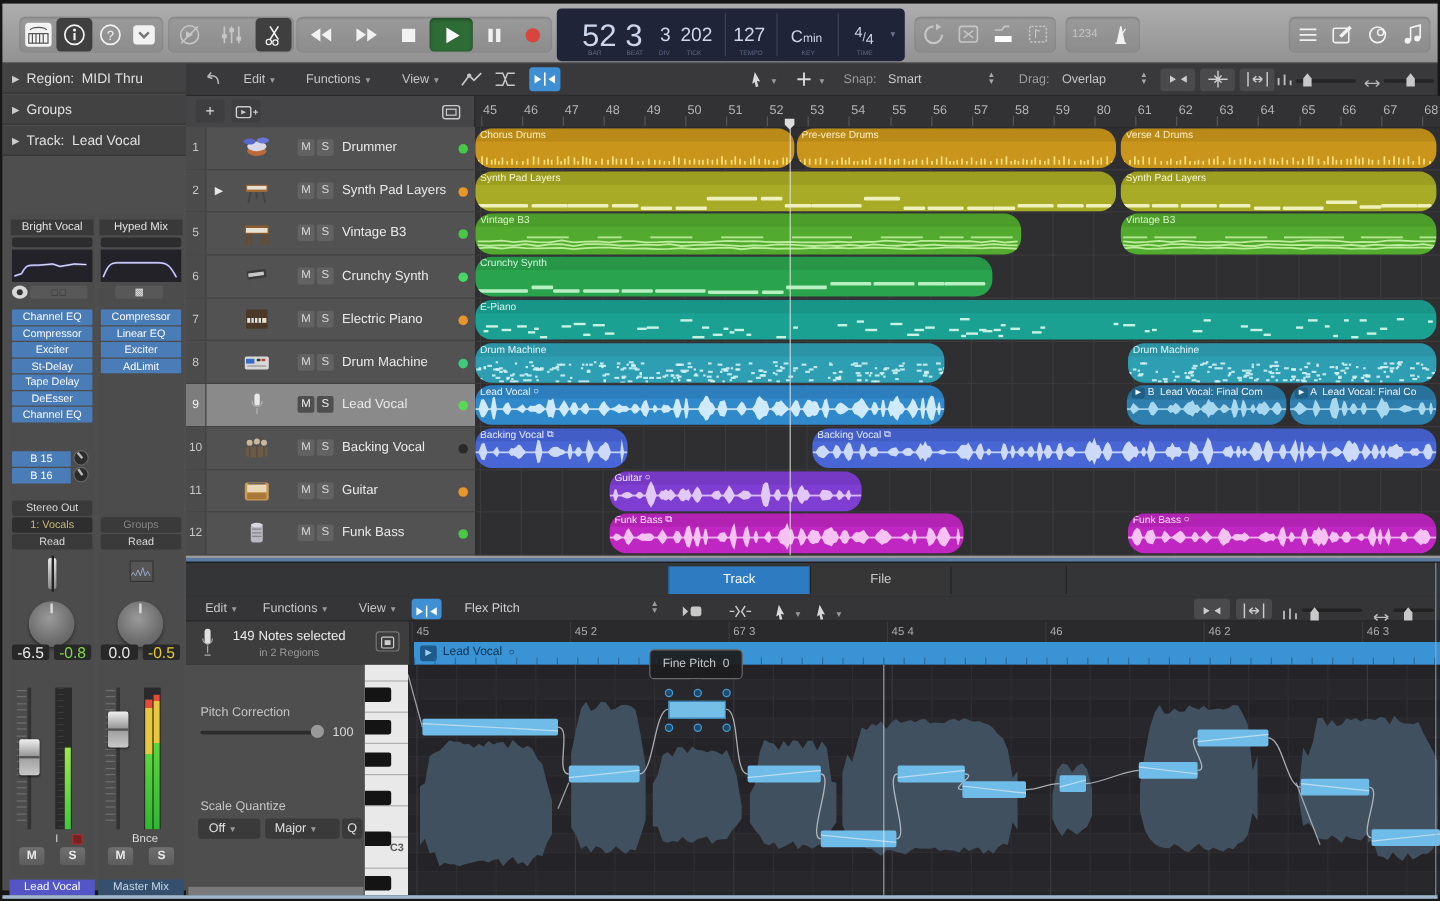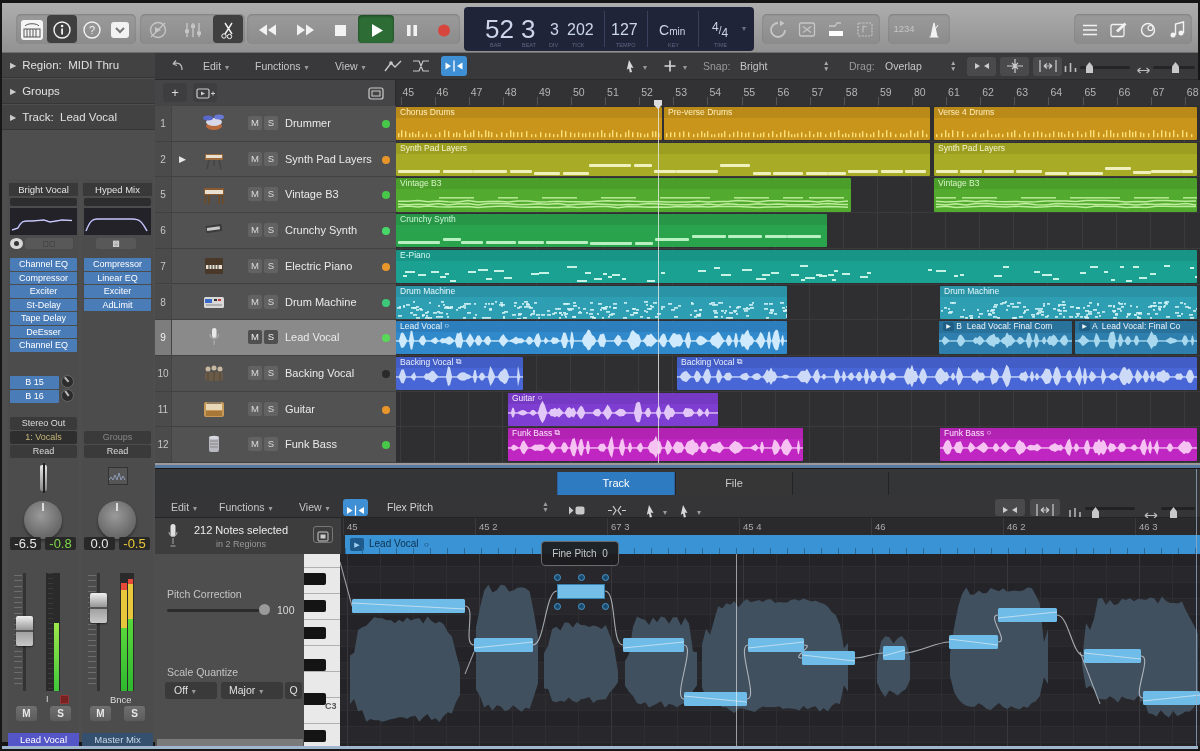--- a/index.html
+++ b/index.html
@@ -32,21 +32,21 @@
 #trackheads{position:absolute;left:155px;top:106px;width:241px;height:357px;background:#4e4e4e;}
 .trow{position:absolute;left:0;width:241px;border-bottom:1px solid #414141;background:#525252;}
 .trow.sel{background:#8a8a8a;}
 .tnum{position:absolute;left:0;top:0;bottom:0;width:17px;border-right:1px solid #444;color:#c6c6c6;font-size:10px;text-align:center;background:#4b4b4b;}
 .trow.sel .tnum{background:#7d7d7d;color:#f2f2f2;}
 .tms{position:absolute;width:14px;height:14px;border-radius:2px;background:#626262;color:#dadada;font-size:9.5px;text-align:center;line-height:14px;}
 .trow.sel .tms{background:#4f4f4f;color:#f0f0f0;}
 .tname{position:absolute;left:130px;color:#eaeaea;font-size:11px;white-space:nowrap;}
 .tdot{position:absolute;right:6px;width:8px;height:8px;border-radius:50%;}
 #grid{position:absolute;left:396px;top:106px;width:804px;height:357px;background:#2f2f31;overflow:hidden;}
-.region{position:absolute;border-radius:1px;overflow:hidden;text-decoration:underline;}
+.region{position:absolute;border-radius:14px;overflow:hidden;text-decoration:underline;}
 .rlabel{position:absolute;left:4px;top:0px;font-size:8.5px;color:rgba(255,255,255,.93);white-space:nowrap;z-index:2;}
 #editor{position:absolute;left:155px;top:469px;width:1045px;height:277px;background:#2c2c2e;}
 #edtabs{position:absolute;left:0;top:0;width:1045px;height:28px;background:#333536;}
 .edtab{position:absolute;top:3px;height:23px;width:118px;color:#c8c8c8;font-size:11px;text-align:center;line-height:23px;background:#363636;border-left:1px solid #242424;border-right:1px solid #242424;}
 #edbar{position:absolute;left:0;top:28px;width:1045px;height:21px;background:#353537;border-bottom:1px solid #242424;color:#c6c6c6;font-size:10.5px;}
 #edinshead{position:absolute;left:0;top:49px;width:186px;height:36px;background:#3d3d3d;}
 #edins{position:absolute;left:0;top:85px;width:149px;height:192px;background:#4e4e4e;color:#c4c4c4;font-size:10.5px;}
 #piano{position:absolute;left:149px;top:85px;width:36px;height:192px;background:#e9e9e9;overflow:hidden;}
 #edruler{position:absolute;left:186px;top:49px;width:859px;height:17px;background:#2a2a2c;color:#aaa;font-size:9.5px;}
 #edregionbar{position:absolute;left:190px;top:66px;width:855px;height:19px;background:#3a93d4;overflow:hidden;}
@@ -327,21 +327,21 @@
         </svg></div>
       <div class="abs" style="left:470px;top:6px"><svg width="28" height="15" viewBox="0 0 28 15" style="vertical-align:middle">
           <path d="M4 1l4.5 8-2.7-.4L7 13l-2.2.4L4 9.5 1.8 10.8z" fill="#d8d8d8"></path>
           <text x="18" y="11" font-size="8" fill="#999">▾</text>
         </svg></div>
       <div class="abs" style="left:508px;top:6px"><svg width="30" height="15" viewBox="0 0 30 15" style="vertical-align:middle">
           <path d="M7 1.5v11M1.5 7h11" stroke="#d8d8d8" stroke-width="1.6"></path>
           <text x="20" y="11" font-size="8" fill="#999">▾</text>
         </svg></div>
       <div class="menu" style="left:548px;color:#9a9a9a">Snap:</div>
-      <div class="menu" style="left:585px">Bright</div>
+      <div class="menu" style="left:585px">Smart</div>
       <div class="abs" style="left:668px;top:7px;color:#aaa;font-size:6.5px;line-height:6px">▲<br>▼</div>
       <div class="menu" style="left:694px;color:#9a9a9a">Drag:</div>
       <div class="menu" style="left:730px">Overlap</div>
       <div class="abs" style="left:795px;top:7px;color:#aaa;font-size:6.5px;line-height:6px">▲<br>▼</div>
       <div class="abs" style="left:812px;top:4px;width:29px;height:19px;background:#4a4a4c;border-radius:3px;text-align:center"><svg width="24" height="18" viewBox="0 0 24 18" style="vertical-align:middle">
           <path d="M12 3v12M5 6l5 3-5 3zM19 6l-5 3 5 3z" fill="#ccc" stroke="none"></path>
         </svg></div>
       <div class="abs" style="left:845px;top:4px;width:29px;height:19px;background:#4a4a4c;border-radius:3px;text-align:center"><svg width="24" height="18" viewBox="0 0 24 18" style="vertical-align:middle">
           <path d="M4 9h16M12 9l-3-3M12 9l3-3M12 9l-3 3M12 9l3 3M12 2v14" stroke="#ccc" fill="none" stroke-width="1.2"></path>
         </svg></div>
@@ -1656,21 +1656,21 @@
         <div class="abs" style="left:1006px;top:10px;width:34px;height:3px;background:#222;border-radius:2px"></div>
         <div class="abs" style="left:1014px;top:4px;width:9px;height:13px;"><svg width="9" height="13" viewBox="0 0 9 13" style="vertical-align:middle">
             <path d="M4.5 1L8 5.5V12H1V5.5z" fill="#c8c8c8"></path>
           </svg></div>
       </div>
       <div id="edinshead">
         <div class="abs" style="left:12px;top:4px;width:12px;height:28px;"><svg width="12" height="28" viewBox="0 0 12 28" style="vertical-align:middle">
             <rect x="3.5" y="2" width="5" height="13" rx="2.5" fill="#e0e0e0"></rect>
             <path d="M2 10c0 6 8 6 8 0M6 16v6M3.5 24h5" stroke="#aaa" fill="none"></path>
           </svg></div>
-        <div class="abs" style="left:0;top:6px;width:172px;text-align:center;color:#ececec;font-size:11px;">212 Notes selected</div>
+        <div class="abs" style="left:0;top:6px;width:172px;text-align:center;color:#ececec;font-size:11px;">149 Notes selected</div>
         <div class="abs" style="left:0;top:21px;width:172px;text-align:center;color:#9a9a9a;font-size:9px;">in 2 Regions</div>
         <div class="abs" style="left:158px;top:8px;width:20px;height:17px;border:1px solid #777;border-radius:3px;"><svg width="18" height="15" viewBox="0 0 18 15" style="vertical-align:middle">
             <rect x="4" y="3" width="10" height="9" rx="1" fill="none" stroke="#ccc"></rect>
             <rect x="6.5" y="5.5" width="5" height="4" fill="#ccc"></rect>
           </svg></div>
       </div>
       <div id="edins">
         <div class="abs" style="left:12px;top:34px;">Pitch Correction</div>
         <div class="abs" style="left:12px;top:55px;width:102px;height:3px;background:#2c2c2c;border-radius:2px"></div>
         <div class="abs" style="left:104px;top:50px;width:11px;height:11px;background:#9a9a9a;border-radius:50%"></div>

